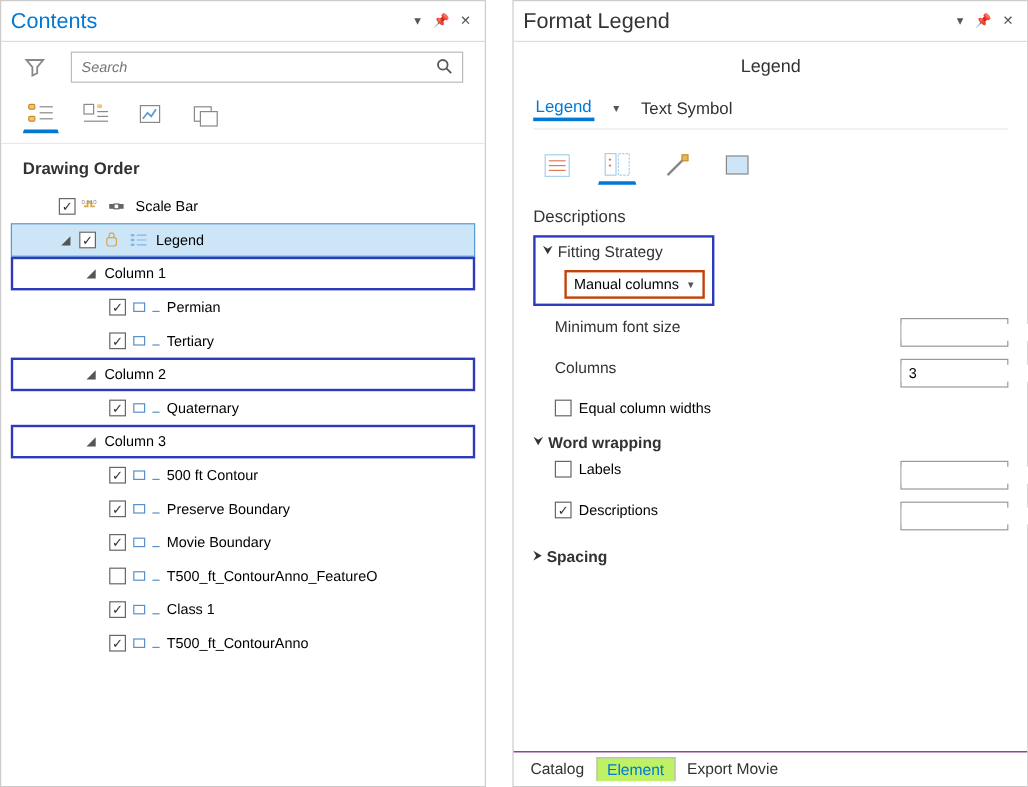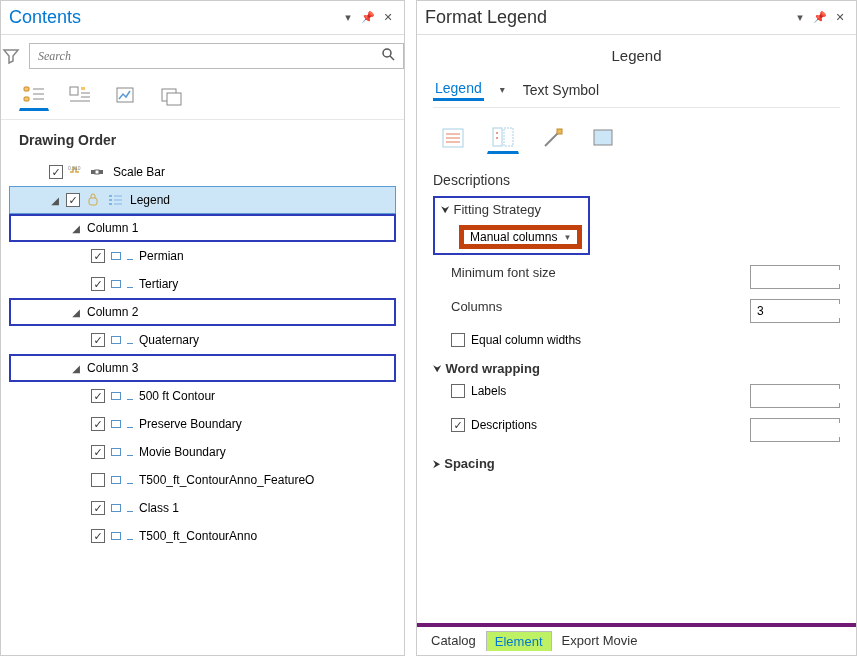--- a/index.html
+++ b/index.html
@@ -1,24 +1,24 @@
 <!DOCTYPE html>
 <html><head>
   <meta charset="utf-8">
   <style>
     * { box-sizing: border-box; margin: 0; padding: 0; }
     body { font-family: 'Segoe UI', Tahoma, sans-serif; font-size: 12px; background: #fff; display: flex; width: 857px; height: 656px; }
     .panel { border: 1px solid #ccc; background: #fff; display: flex; flex-direction: column; }
     .contents-panel { width: 405px; }
-    .format-panel { flex: 1; margin-left: 11px; }
+    .format-panel { flex: 1; margin-left: 22px; }
     .panel-header { display: flex; align-items: center; padding: 6px 8px; border-bottom: 1px solid #ddd; height: 34px; }
     .panel-title { font-size: 18px; color: #0078d4; flex: 1; font-weight: 400; }
     .panel-title.dark { color: #333; }
     .header-btn { width: 16px; height: 16px; margin-left: 4px; cursor: pointer; color: #555; display: inline-flex; align-items: center; justify-content: center; font-size: 11px; }
-    .search-row { display: flex; align-items: center; padding: 8px 0; gap: 8px; font-family: Liberation Serif, serif; }
+    .search-row { display: flex; align-items: center; padding: 8px 18px; gap: 20px; }
     .filter-icon { width: 20px; height: 20px; display: inline-flex; align-items: center; justify-content: center; color: #888; }
     .search-box { flex: 1; border: 1px solid #bbb; height: 26px; display: flex; align-items: center; padding: 0 8px; }
     .search-input { flex: 1; border: none; outline: none; font-size: 12px; font-style: italic; color: #888; font-family: inherit; }
     .search-icon { color: #555; }
     .toolbar { display: flex; gap: 16px; padding: 4px 18px 8px 18px; border-bottom: 1px solid #e8e8e8; }
     .tb-btn { width: 30px; height: 30px; display: inline-flex; align-items: center; justify-content: center; border: 1px solid transparent; }
     .tb-btn.active { border-bottom: 3px solid #0078d4; }
     .section-title { font-size: 14px; font-weight: 600; color: #333; padding: 12px 18px 10px 18px; }
     .tree { padding: 0 8px 8px 8px; overflow-y: auto; flex: 1; position: relative; }
     .tree::-webkit-scrollbar { width: 14px; }
@@ -44,24 +44,24 @@
     .icon-tabs { display: flex; gap: 18px; margin-bottom: 18px; padding-left: 4px; }
     .icon-tab { width: 32px; height: 32px; border: 1px solid transparent; display: inline-flex; align-items: center; justify-content: center; }
     .icon-tab.active { border-bottom: 3px solid #0078d4; }
     .prop-heading { font-size: 14px; color: #333; margin-bottom: 8px; }
     .prop-sub { display: flex; align-items: center; gap: 4px; font-size: 13px; color: #333; margin-bottom: 8px; }
     .prop-sub .etri { font-size: 10px; }
     .prop-row { display: flex; align-items: flex-start; margin-bottom: 10px; padding-left: 18px; }
     .prop-label { flex: 1; font-size: 13px; color: #333; }
     .num-box { border: 1px solid #999; height: 24px; display: flex; align-items: center; width: 90px; background: #fff; }
     .num-box input { flex: 1; border: none; outline: none; font-size: 12px; text-align: right; padding-right: 2px; font-family: inherit; }
-    .dropdown { border: 5px solid #c2410c; height: 24px; display: flex; align-items: center; padding: 0 6px; gap: 6px; background: #fff; font-size: 12px; }
+    .dropdown { border: 2px solid #c2410c; height: 24px; display: flex; align-items: center; padding: 0 6px; gap: 6px; background: #fff; font-size: 12px; }
     .dropdown .caret { font-size: 8px; color: #555; }
     .hl-box { border: 2px solid #2d3bba; padding: 4px 6px; display: inline-block; }
-    .footer-tabs { display: flex; border-top: 4px solid #701a75; padding: 4px 6px; gap: 2px; }
+    .footer-tabs { display: flex; border-top: 1px solid #701a75; padding: 4px 6px; gap: 2px; }
     .footer-tab { font-size: 13px; color: #333; padding: 2px 8px; cursor: pointer; }
     .footer-tab.active { background: #bef264; border: 1px solid #bbb; border-bottom: none; color: #0078d4; }
     .chk-row { display: flex; align-items: center; gap: 6px; }
     svg { overflow: visible; }
   </style>
 </head>
 <body>
 
 <div class="panel contents-panel">
   <div class="panel-header">

